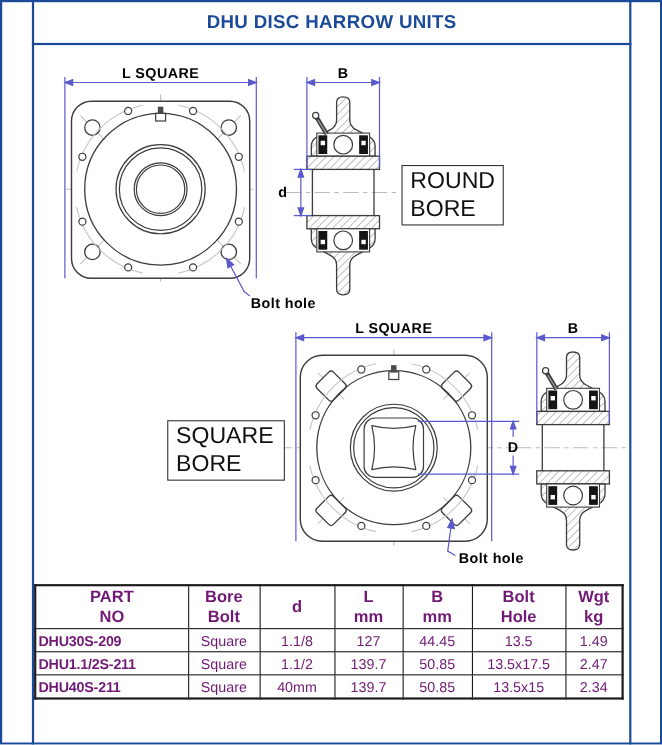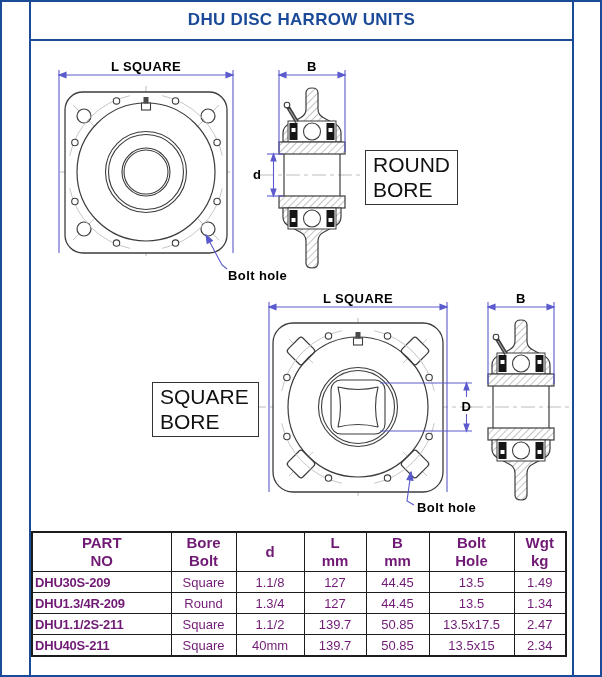--- a/index.html
+++ b/index.html
@@ -262,29 +262,20 @@
       <tr>
         <td class="part">DHU30S-209</td>
         <td>Square</td>
         <td>1.1/8</td>
         <td>127</td>
         <td>44.45</td>
         <td>13.5</td>
         <td>1.49</td>
       </tr>
       <tr>
-        <td class="part">DHU1.3/4R-209</td>
-        <td>Round</td>
-        <td>1.3/4</td>
-        <td>127</td>
-        <td>44.45</td>
-        <td>13.5</td>
-        <td>1.34</td>
-      </tr>
-      <tr>
         <td class="part">DHU1.1/2S-211</td>
         <td>Square</td>
         <td>1.1/2</td>
         <td>139.7</td>
         <td>50.85</td>
         <td>13.5x17.5</td>
         <td>2.47</td>
       </tr>
       <tr>
         <td class="part">DHU40S-211</td>

